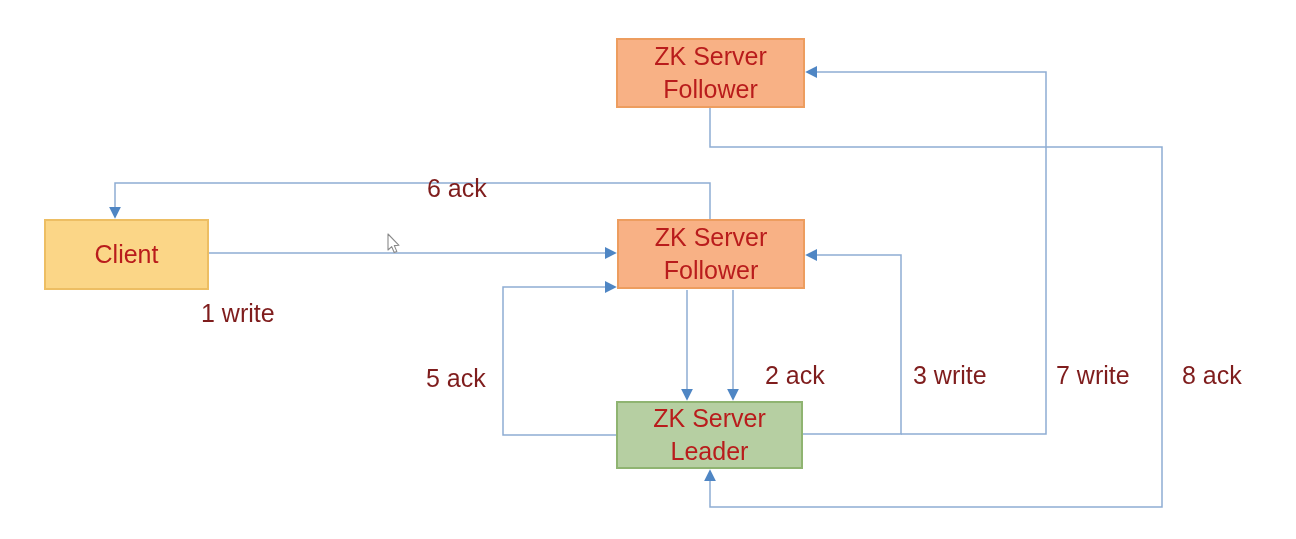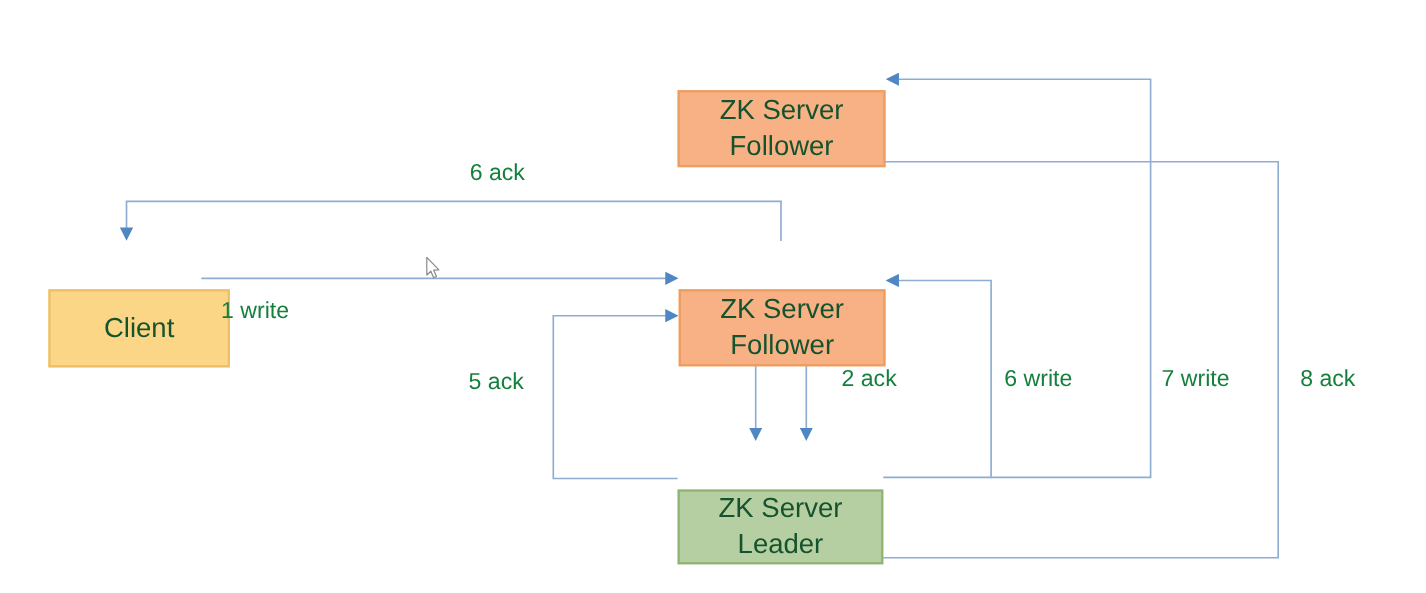--- a/index.html
+++ b/index.html
@@ -18,38 +18,38 @@
   }
   .node {
     position: absolute;
     box-sizing: border-box;
     display: flex;
     align-items: center;
     justify-content: center;
     text-align: center;
     font-size: 25px;
     line-height: 1.32;
-    color: #14532d;
+    color: #b91c1c;
     white-space: pre-line;
-    margin-top: 44px;
   }
   .node-orange { background: #F8B185; border: 2px solid #ED9D5F; }
   .node-green  { background: #B6CFA2; border: 2px solid #8FB471; }
   .node-yellow { background: #FBD687; border: 2px solid #EDBE63; }
 
   .node-follower-top { left: 616px; top: 38px;  width: 189px; height: 70px; }
   .node-follower-mid { left: 617px; top: 219px; width: 188px; height: 70px; }
   .node-leader       { left: 616px; top: 401px; width: 187px; height: 68px; }
   .node-client       { left: 44px;  top: 219px; width: 165px; height: 71px; }
 
   .edge-label {
     position: absolute;
-    font-size: 21px;
-    color: #15803d;
+    font-size: 25px;
+    color: #7f1d1d;
     white-space: nowrap;
+    margin-top: 28px;
   }
   .el-1 { left: 201px;  top: 271px; }
   .el-2 { left: 541px;  top: 334px; }
   .el-3 { left: 913px;  top: 333px; }
   .el-4 { left: 765px;  top: 333px; }
   .el-5 { left: 426px;  top: 336px; }
   .el-6 { left: 427px;  top: 146px; }
   .el-7 { left: 1056px; top: 333px; }
   .el-8 { left: 1182px; top: 333px; }
 
@@ -87,21 +87,21 @@
 
   <div class="node node-orange node-follower-mid">ZK Server
 Follower</div>
 
   <div class="node node-green node-leader">ZK Server
 Leader</div>
 
   <div class="node node-yellow node-client">Client</div>
 
   <span class="edge-label el-1">1 write</span>
-  <span class="edge-label el-3">6 write</span>
+  <span class="edge-label el-3">3 write</span>
   <span class="edge-label el-4">2 ack</span>
   <span class="edge-label el-5">5 ack</span>
   <span class="edge-label el-6">6 ack</span>
   <span class="edge-label el-7">7 write</span>
   <span class="edge-label el-8">8 ack</span>
 
   <svg class="mouse-cursor" viewBox="0 0 16 23" xmlns="http://www.w3.org/2000/svg">
     <path d="M3,1 L3,17 L6.7,13.6 L9.2,19.5 L11.8,18.4 L9.3,12.6 L14,12.3 Z" fill="#ffffff" stroke="#8a8a8a" stroke-width="1.1" stroke-linejoin="round"></path>
   </svg>
 

